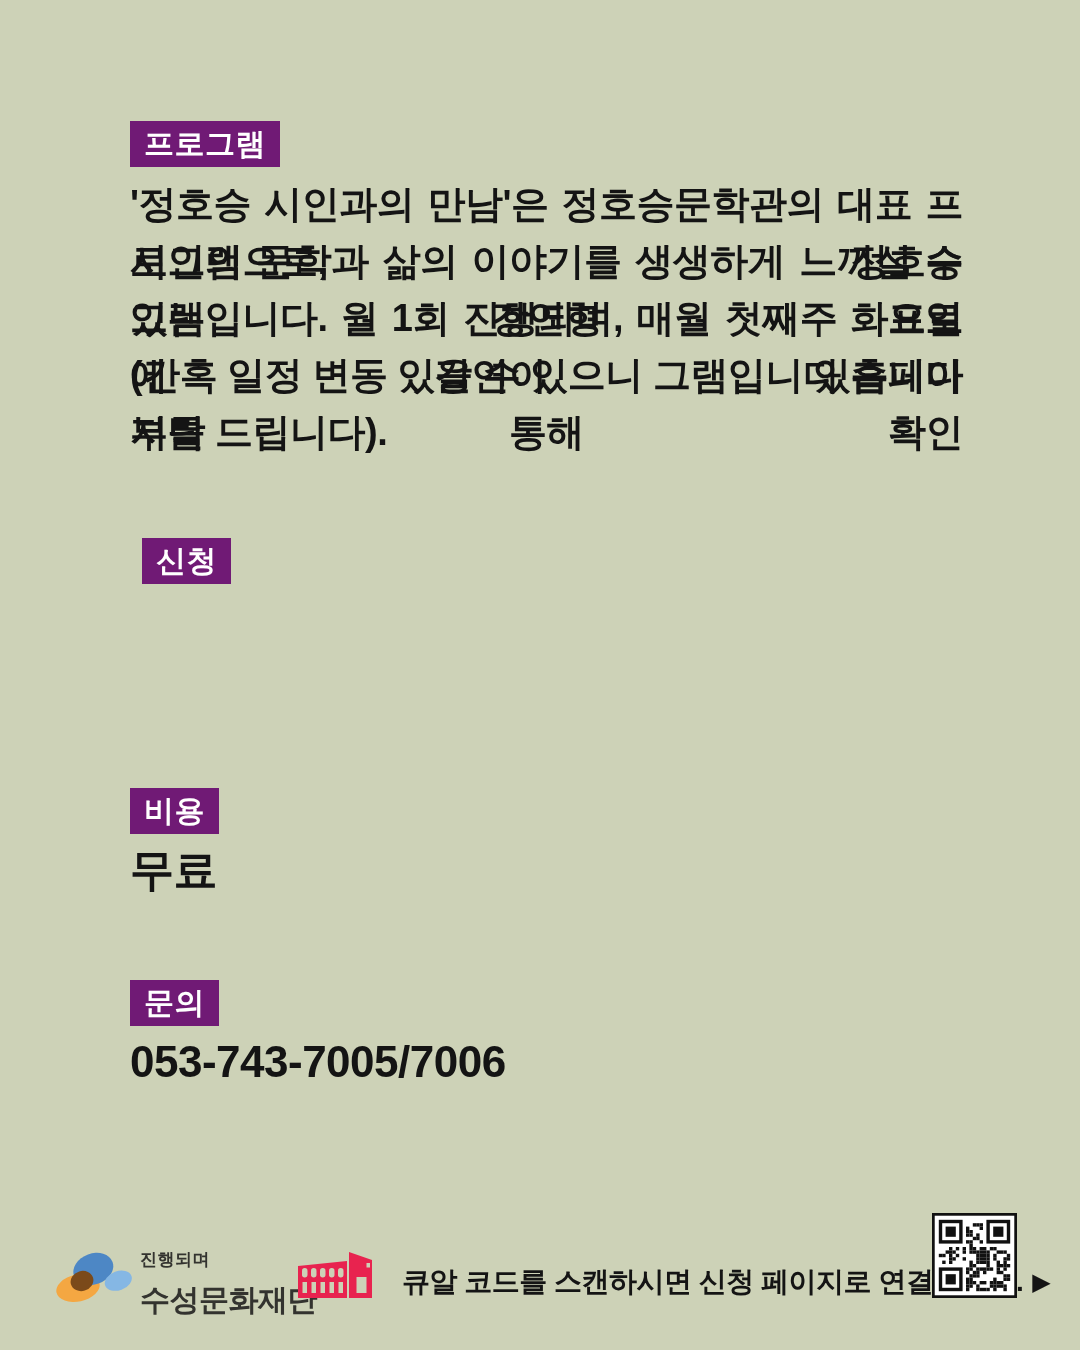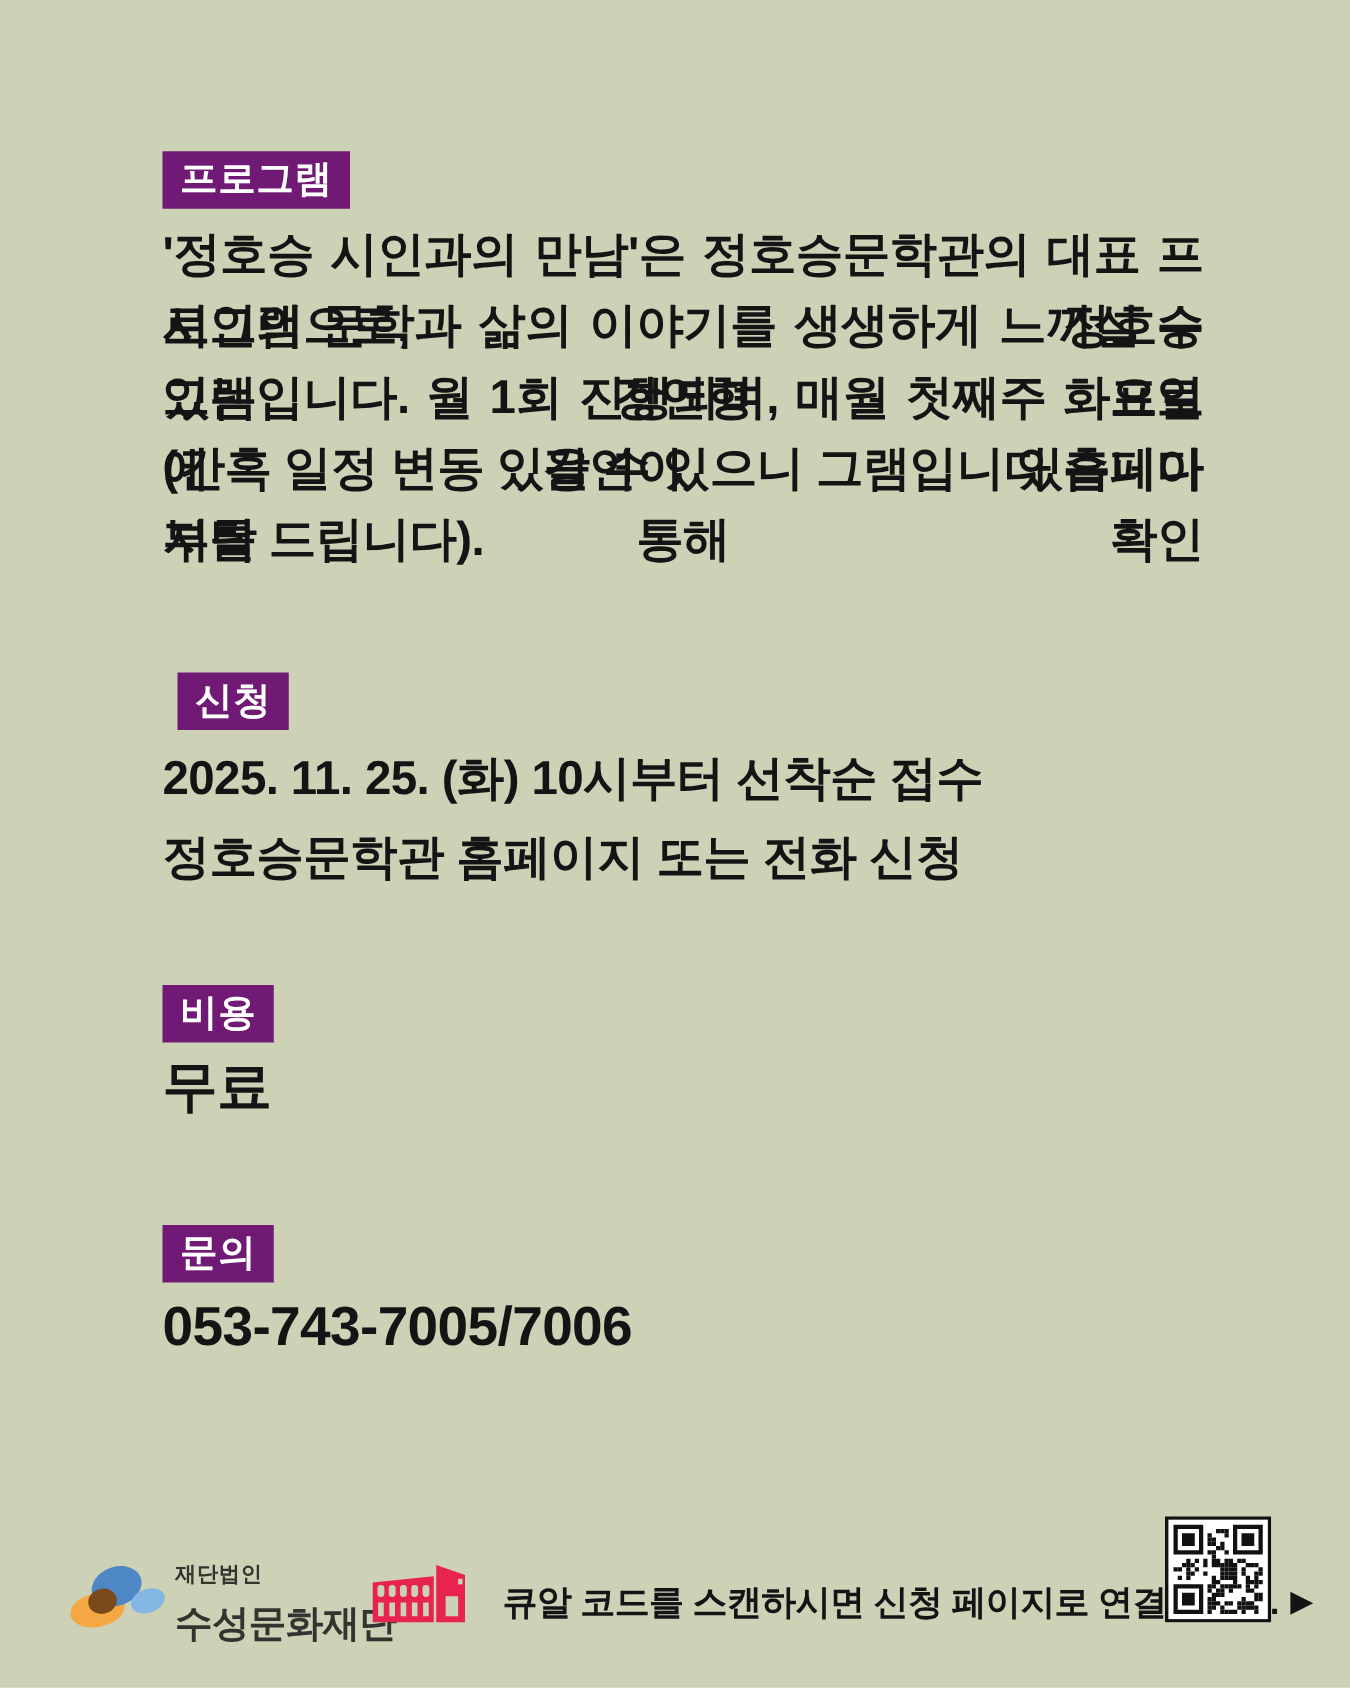--- a/index.html
+++ b/index.html
@@ -82,41 +82,37 @@
   <div class="label-box" style="left:130px;top:121px">프로그램</div>
   <div class="para" style="top:176px">
     <div class="pline j">'정호승 시인과의 만남'은 정호승문학관의 대표 프로그램으로, 정호승</div>
     <div class="pline j">시인의 문학과 삶의 이야기를 생생하게 느끼실 수 있는 강연형 프로</div>
     <div class="pline j">그램입니다. 월 1회 진행되며, 매월 첫째주 화요일에 강연이 있습니다</div>
     <div class="pline j">(간혹 일정 변동 있을 수 있으니 그램입니다 홈페이지를 통해 확인</div>
     <div class="pline">부탁 드립니다).</div>
   </div>
 
   <div class="label-box" style="left:142px;top:538px">신청</div>
-  <div class="blines" style="top:592px">
-    <div class="bline">2025. 11. 25. (화) 10시부터 선착순 접수</div>
-    <div class="bline">정호승문학관 홈페이지 또는 전화 신청</div>
-  </div>
 
   <div class="label-box" style="left:130px;top:788px">비용</div>
   <div class="single" style="top:850px">무료</div>
 
   <div class="label-box" style="left:130px;top:980px">문의</div>
   <div class="single" style="top:1042px">053-743-7005/7006</div>
 
   <div class="footer-logo">
     <svg width="82" height="58" viewBox="0 0 82 58" xmlns="http://www.w3.org/2000/svg">
       <ellipse cx="22" cy="40" rx="22" ry="13.5" fill="#f4a742" transform="rotate(-12 22 40)"></ellipse>
       <ellipse cx="37.3" cy="21" rx="20.5" ry="15.5" fill="#4d87c5" transform="rotate(-20 37.3 21)"></ellipse>
       <ellipse cx="26" cy="33" rx="11.5" ry="10" fill="#7b4a1a" transform="rotate(-16 26 33)"></ellipse>
       <ellipse cx="62.3" cy="32.7" rx="14" ry="9.5" fill="#85b7e4" transform="rotate(-20 62.3 32.7)"></ellipse>
     </svg>
   </div>
   <div class="foundation-text">
-    <div class="foundation-type">재단법인</div>
+    <div class="foundation-type">진행되며</div>
     <div class="foundation-name">수성문화재단</div>
   </div>
 
   <div class="building">
     <svg width="74" height="47" viewBox="0 0 74 47" xmlns="http://www.w3.org/2000/svg">
       <polygon points="0,15 49,10 49,47 0,47" fill="#e8234f"></polygon>
       <polygon points="51,1 74,9 74,47 51,47" fill="#e8234f"></polygon>
 
       <rect x="4" y="17" width="5.5" height="9.5" rx="2.7" fill="#cdd2b7"></rect>
       <rect x="13" y="17" width="5.5" height="9.5" rx="2.7" fill="#cdd2b7"></rect>

